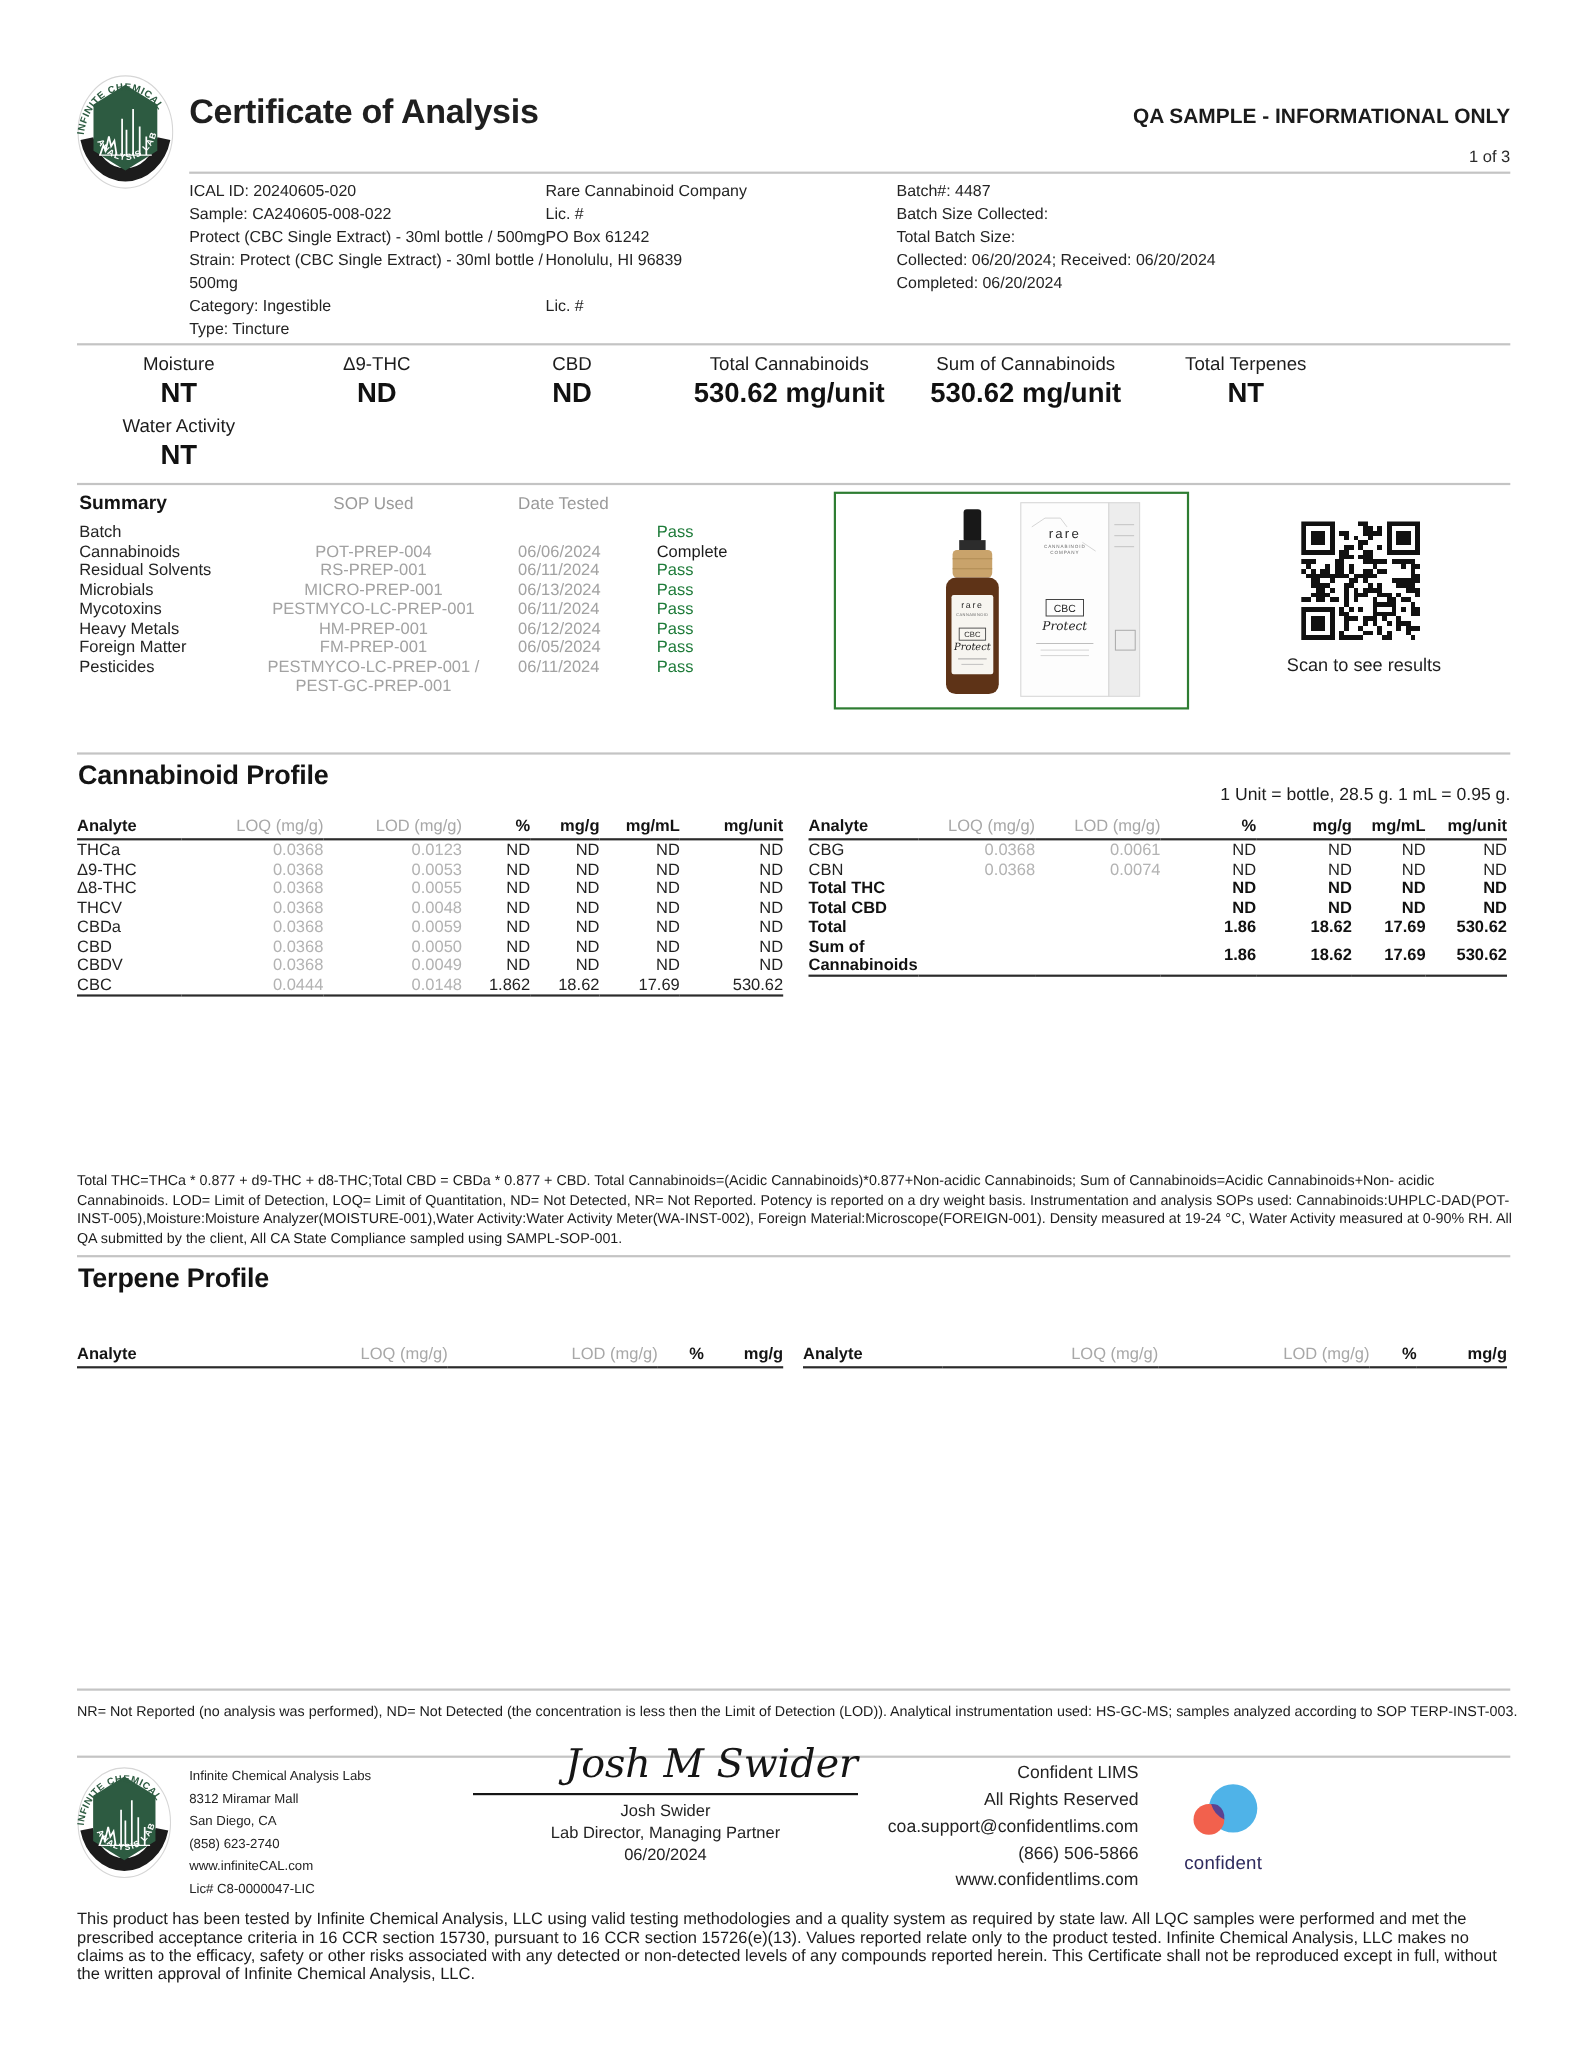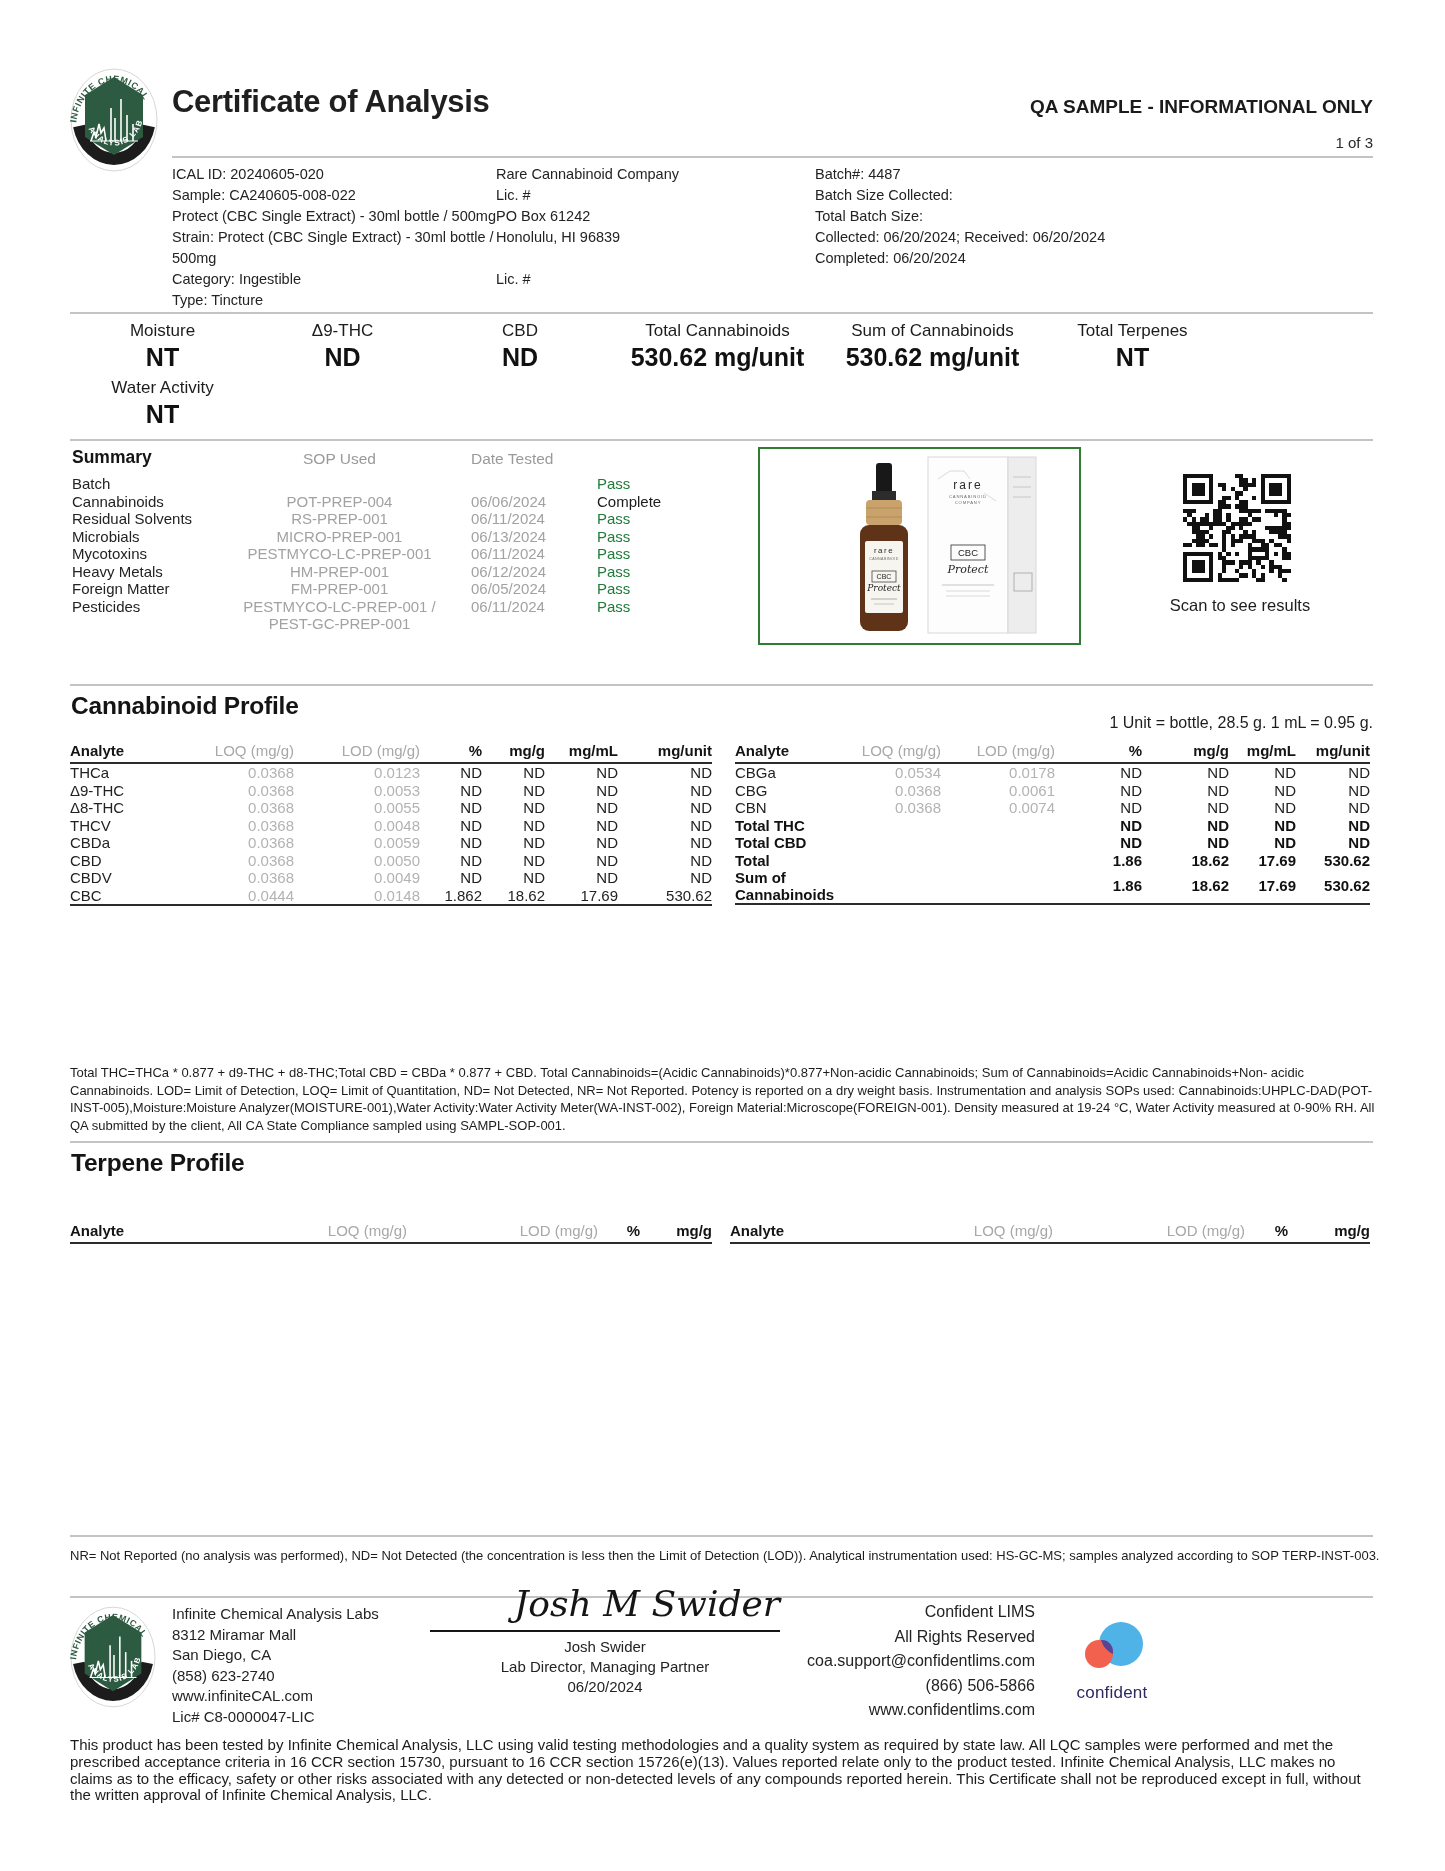--- a/index.html
+++ b/index.html
@@ -42,21 +42,21 @@
   .ctab th.a{text-align:left;}
   .ctab th.dim{color:#a8a8a8;font-weight:400;}
   .ctab td{font-size:15px;line-height:17.5px;padding:0;text-align:right;white-space:nowrap;color:#222;}
   .ctab td.a{text-align:left;}
   .ctab td.dim{color:#b3b3b3;}
   .ctab td.wrap{white-space:normal;line-height:17px;}
   .ctab tbody tr:last-child td{border-bottom:2.5px solid #2b2b2b;}
   .ctab tr.bold td{font-weight:700;color:#111;}
   .footnote{position:absolute;left:70px;width:1312px;font-size:13px;line-height:17.5px;color:#1c1c1c;}
   
-  .f-lab{position:absolute;left:172px;top:1604px;font-size:15px;line-height:20.5px;color:#232323;}
+  .f-lab{position:absolute;left:172px;top:1604px;font-size:12px;line-height:20.5px;color:#232323;}
   .sig{position:absolute;left:430px;top:1582px;width:350px;text-align:center;}
   .sig-script{font-family:"DejaVu Serif",serif;font-style:italic;font-size:36px;line-height:44px;color:#151515;border-bottom:2px solid #151515;padding-bottom:4px;text-align:right;}
   .sig-line{font-size:15px;line-height:20px;color:#232323;}
   .lims{position:absolute;left:700px;top:1600px;width:335px;text-align:right;font-size:16px;line-height:24.5px;color:#232323;}
   .conf-logo{position:absolute;left:1062px;top:1616px;width:100px;text-align:center;}
   .conf-word{font-size:17px;font-weight:400;color:#2e2a5e;letter-spacing:0.2px;margin-top:1px;}
   .disclaimer{position:absolute;left:70px;top:1737px;width:1312px;font-size:15px;line-height:16.8px;color:#1c1c1c;}
 </style>
 </head>
 <body>
@@ -590,29 +590,20 @@
       <th class="dim">LOQ (mg/g)</th>
       <th class="dim">LOD (mg/g)</th>
       <th>%</th>
       <th>mg/g</th>
       <th>mg/mL</th>
       <th>mg/unit</th>
     </tr>
       </thead>
     <tbody>
         <tr>
-          <td class="a">CBGa</td>
-          <td class="dim">0.0534</td>
-          <td class="dim">0.0178</td>
-          <td>ND</td>
-          <td>ND</td>
-          <td>ND</td>
-          <td>ND</td>
-        </tr>
-        <tr>
           <td class="a">CBG</td>
           <td class="dim">0.0368</td>
           <td class="dim">0.0061</td>
           <td>ND</td>
           <td>ND</td>
           <td>ND</td>
           <td>ND</td>
         </tr>
         <tr>
           <td class="a">CBN</td>

